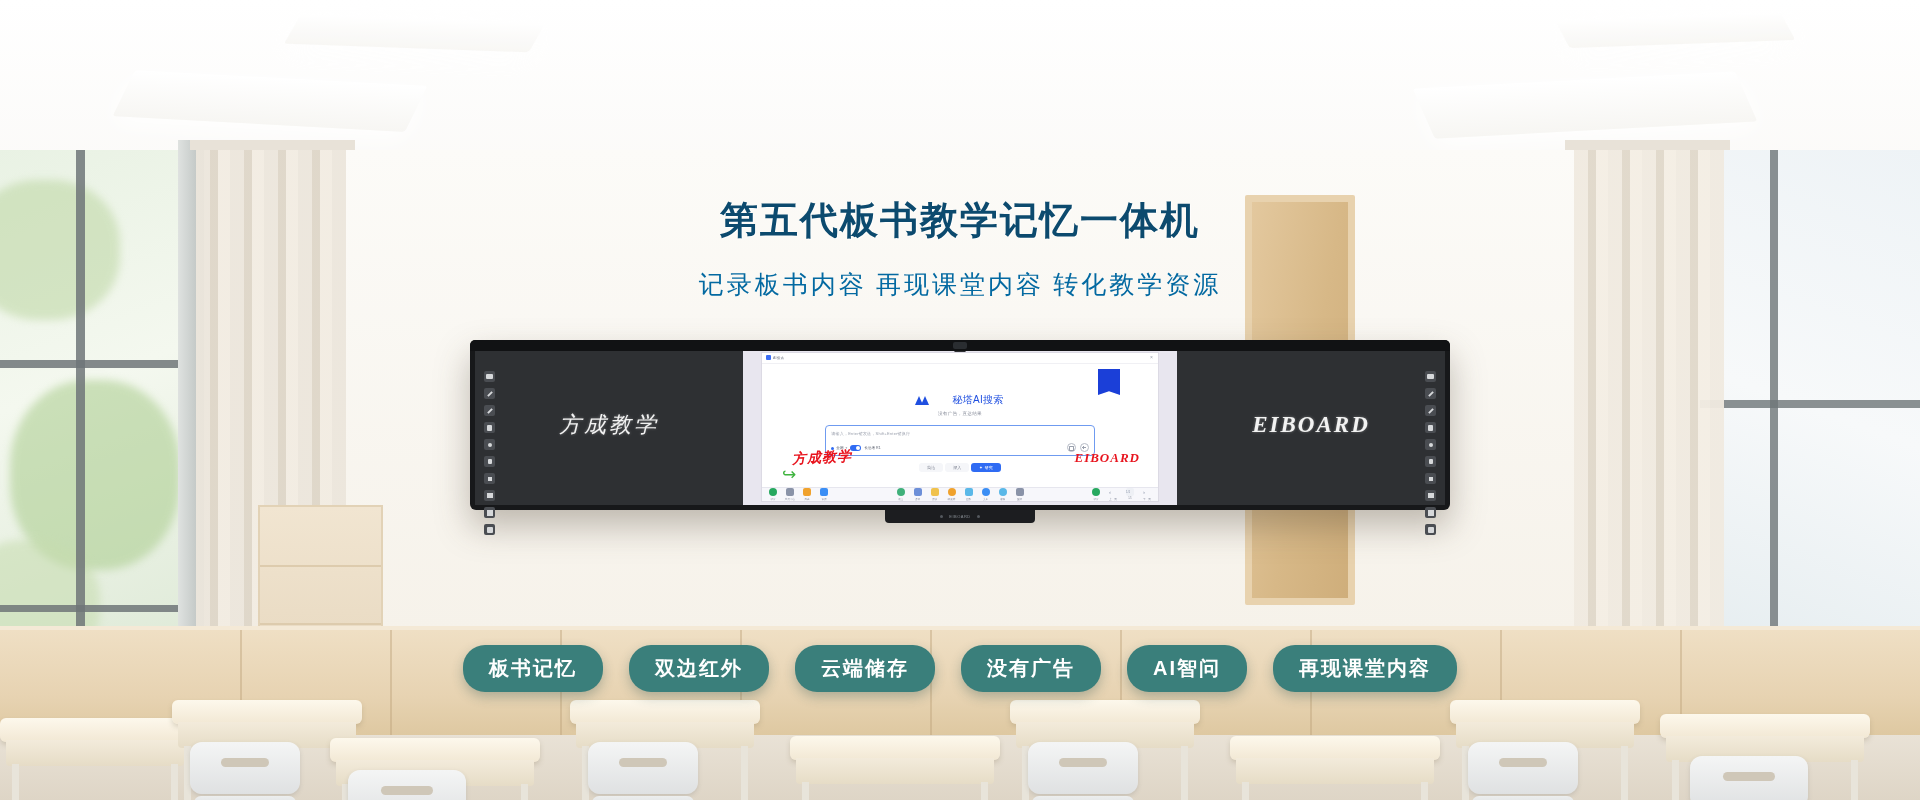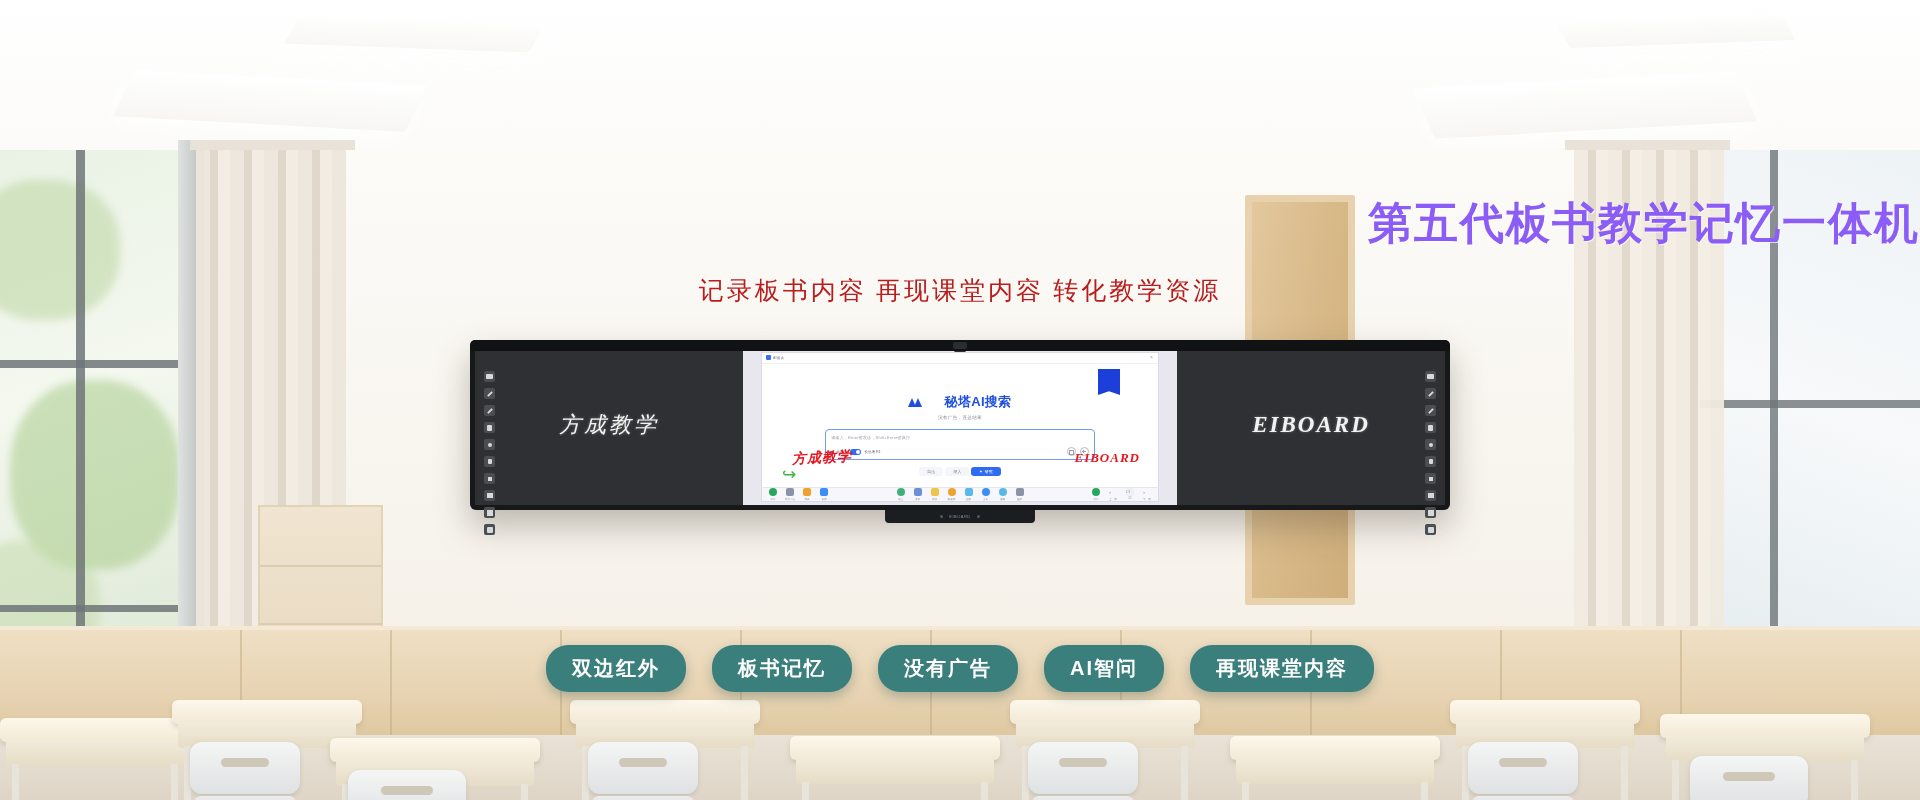--- a/index.html
+++ b/index.html
@@ -82,26 +82,26 @@
   .chair .back{position:absolute;left:0;top:0;width:100%;height:52px;border-radius:12px;
      background:linear-gradient(#f4f5f5,#dfe1e2);box-shadow:0 2px 4px rgba(140,140,140,.3);}
   .chair .slot{position:absolute;left:28%;top:16px;width:44%;height:9px;border-radius:5px;
      background:#cfc7b8;}
   .chair .seat{position:absolute;left:4%;top:54px;width:92%;height:16px;border-radius:7px;
      background:linear-gradient(#eceeee,#d8dadb);}
 
   
   .headline{position:absolute;left:0;right:0;top:200px;text-align:center;z-index:5;}
   .h-title{font-family:"Liberation Serif","DejaVu Serif",serif;font-weight:bold;
-     font-size:44px;letter-spacing:2px;color:#8b5cf6;line-height:1.1;
-     text-shadow:1px 1px 0 rgba(255,255,255,.7);text-align:right;}
+     font-size:38px;letter-spacing:2px;color:#0c4a6e;line-height:1.1;
+     text-shadow:1px 1px 0 rgba(255,255,255,.7);}
   .h-sub{font-family:"Liberation Serif","DejaVu Serif",serif;font-size:21px;
      color:#3d7d7b;letter-spacing:.6px;margin-top:4px;}
   .h-tag{font-family:"Liberation Serif","DejaVu Serif",serif;font-size:25px;
-     color:#b91c1c;letter-spacing:3px;margin-top:26px;}
+     color:#0369a1;letter-spacing:3px;margin-top:26px;}
 
   
   .board-wrap{position:absolute;left:470px;top:340px;width:980px;height:170px;z-index:6;}
   .board-frame{position:absolute;left:0;top:0;width:100%;height:100%;
      background:#17181a;border-radius:6px;padding:5px;box-sizing:border-box;
      box-shadow:0 16px 34px rgba(80,70,55,.35);}
   .board-inner{position:relative;width:100%;height:100%;display:flex;}
   .board-top-bar{position:absolute;left:0;top:0;width:100%;height:11px;background:#111214;
      border-radius:5px 5px 0 0;z-index:3;}
   .board-top-bar .cam{position:absolute;left:50%;top:2px;transform:translateX(-50%);
@@ -144,21 +144,21 @@
      width:0;height:0;border-left:6px solid transparent;border-right:6px solid transparent;
      border-bottom:7px solid #2e3033;}
   .blue-flag{position:absolute;right:38px;top:16px;width:22px;height:26px;background:#1b3fd8;
      clip-path:polygon(0 0,100% 0,100% 100%,50% 86%,0 100%);}
   .brand-row{margin-top:29px;display:flex;align-items:center;justify-content:center;gap:4px;}
   .brand-mark{width:12px;height:9px;position:relative;}
   .brand-mark:before,.brand-mark:after{content:"";position:absolute;bottom:0;
      width:0;height:0;border-left:4px solid transparent;border-right:4px solid transparent;
      border-bottom:9px solid #1f4fe0;}
   .brand-mark:before{left:-1px;} .brand-mark:after{right:-1px;}
-  .brand-name{font-size:13px;font-weight:bold;color:#1f4fe0;letter-spacing:.3px;margin-left:20px;}
+  .brand-name{font-size:10px;font-weight:normal;color:#1f4fe0;letter-spacing:.3px;margin-left:20px;}
   .brand-tagline{text-align:center;font-size:4.6px;color:#868b99;margin-top:4px;letter-spacing:.3px;}
   .searchbox{position:relative;margin:9px auto 0;width:68%;height:31px;
      border:1px solid #6f9bf0;border-radius:4px;background:#fff;box-sizing:border-box;}
   .sb-placeholder{position:absolute;left:5px;top:5px;font-size:4px;color:#9ba0ad;letter-spacing:.2px;}
   .sb-footer{position:absolute;left:5px;bottom:4px;display:flex;align-items:center;gap:3px;}
   .sb-chip{display:flex;align-items:center;gap:2px;font-size:3.6px;color:#5c6270;}
   .sb-dot{width:3px;height:3px;border-radius:50%;background:#2f6bf3;}
   .sb-caret{font-size:3.5px;color:#9aa0ad;}
   .sb-toggle{width:11px;height:6px;border-radius:3px;background:#2f6bf3;position:relative;}
   .sb-toggle:after{content:"";position:absolute;right:1px;top:1px;width:4px;height:4px;
@@ -561,20 +561,21 @@
     </div>
   </div>
 
   <div class="board-stand">
     <span class="stand-dot"></span>
     <span class="stand-label">EIBOARD</span>
     <span class="stand-dot"></span>
   </div>
 
   <div class="badges">
+    <div class="badge">板书记忆</div>
     <div class="badge">双边红外</div>
-    <div class="badge">板书记忆</div>
+    <div class="badge">云端储存</div>
     <div class="badge">没有广告</div>
     <div class="badge">AI智问</div>
     <div class="badge">再现课堂内容</div>
   </div>
 
 </div>
 
 </body></html>

